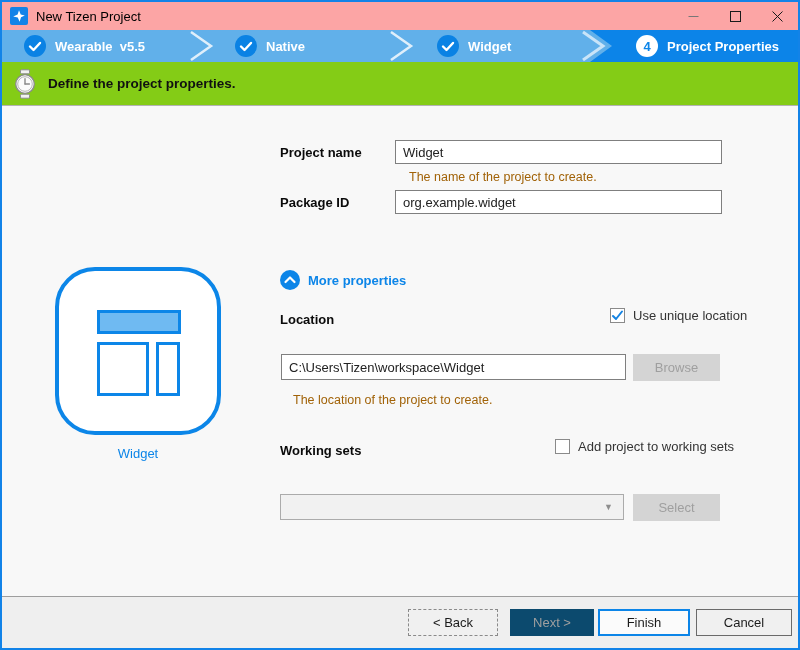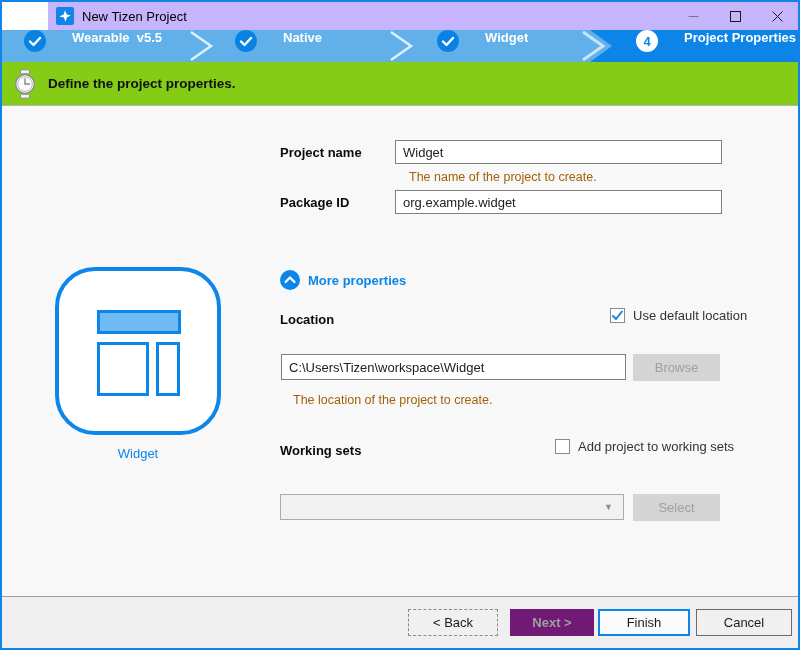--- a/index.html
+++ b/index.html
@@ -2,29 +2,29 @@
 <html><head>
 <meta charset="utf-8">
 <style>
   * { margin:0; padding:0; box-sizing:border-box; }
   body { font-family:"Liberation Sans", sans-serif; background:#ffffff; }
   .window{
     width:800px; height:650px; border:2px solid #1283E8; background:#fff;
     display:flex; flex-direction:column; position:relative; overflow:hidden;
   }
   
-  .titlebar{ height:28px; background:#c4b5fd; display:flex; align-items:center; flex:0 0 auto;margin-left:46px; }
+  .titlebar{ height:28px; background:#fca5a5; display:flex; align-items:center; flex:0 0 auto; }
   .app-icon{ width:18px; height:18px; margin-left:8px; border-radius:2px; background:#1283E8;
     display:flex; align-items:center; justify-content:center; }
   .title-text{ margin-left:8px; font-size:13px; color:#000; }
   .win-controls{ margin-left:auto; display:flex; height:100%; }
   .win-btn{ width:42px; height:100%; display:flex; align-items:center; justify-content:center; cursor:default; }
   
   .wizardbar{ height:32px; background:#61B0EA; position:relative; flex:0 0 auto; }
-  .wstep{ position:absolute; top:0; height:32px; display:flex; align-items:flex-start; gap:26px; }
+  .wstep{ position:absolute; top:0; height:32px; display:flex; align-items:center; gap:9px; }
   .wstep .lbl{ color:#fff; font-weight:bold; font-size:13px; white-space:pre; }
   .badge{ width:22px; height:22px; border-radius:50%; display:flex; align-items:center; justify-content:center; }
   .badge.done{ background:#0A82E4; }
   .badge.num{ background:#fff; color:#0C85E8; font-weight:bold; font-size:13px; }
   .sep{ position:absolute; top:0; }
   .dark-step{ position:absolute; left:588px; top:0; width:212px; height:32px; background:#0C84E8;
     clip-path:polygon(0 0, 22px 50%, 0 100%, 100% 100%, 100% 0); }
   
   .header{ height:44px; background:#84cc16; border-bottom:1px solid #B3B3B3; display:flex; align-items:center; flex:0 0 auto; }
   .header .desc{ font-size:13.5px; font-weight:bold; color:#111; margin-left:12px; }
@@ -51,21 +51,21 @@
   .btn-flat-disabled{ position:absolute; background:#D4D4D4; border:none; color:#9F9F9F;
     font-family:"Liberation Sans", sans-serif; font-size:13px; }
   .dropdown{ position:absolute; left:278px; top:388px; width:344px; height:26px; background:#F1F1F1;
     border:1px solid #ABABAB; display:flex; align-items:center; }
   .dd-arrow{ margin-left:auto; margin-right:10px; color:#8E8E8E; font-size:9px; }
   
   .footer{ height:52px; background:#EFEFEF; border-top:1px solid #9E9E9E; position:relative; flex:0 0 auto; }
   .fbtn{ position:absolute; top:12px; height:27px; font-family:"Liberation Sans", sans-serif;
     font-size:13px; color:#1B1B1B; display:flex; align-items:center; justify-content:center; }
   .btn-back{ left:406px; width:90px; background:#F0F0F0; border:1px dashed #8A8A8A; }
-  .btn-next{ left:508px; width:84px; background:#701a75; border:none; color:#9F9F9F;font-weight:bold; }
+  .btn-next{ left:508px; width:84px; background:#0c4a6e; border:none; color:#9F9F9F; }
   .btn-finish{ left:596px; width:92px; background:#FBFBFB; border:2px solid #0C85E8; }
   .btn-cancel{ left:694px; width:96px; background:#F0F0F0; border:1px solid #6A6A6A; }
 </style>
 </head>
 <body>
 
 <div class="window">
 
   <div class="titlebar">
     <div class="app-icon">
@@ -173,21 +173,21 @@
       <span class="mp-label">More properties</span>
     </div>
 
     <div class="flabel" style="left:278px; top:206px;">Location</div>
     <div class="cbx-row" style="left:608px; top:202px;">
       <div class="cbx">
         <svg width="13" height="13">
             <polyline points="2,7 5,10 11,2.5" stroke="#1583E2" stroke-width="2" fill="none" stroke-linecap="round" stroke-linejoin="round"></polyline>
           </svg>
       </div>
-      <span class="cbx-label">Use default location</span>
+      <span class="cbx-label">Use unique location</span>
     </div>
     <input class="finput" style="left: 279px; top: 248px; width: 345px; height: 26px;" value="C:\Users\Tizen\workspace\Widget">
     <button class="btn-flat-disabled" style="left:631px; top:248px; width:87px; height:27px;">Browse</button>
     <div class="fhint" style="left:291px; top:287px;">The location of the project to create.</div>
 
     <div class="flabel" style="left:278px; top:337px;">Working sets</div>
     <div class="cbx-row" style="left:553px; top:333px;">
       <div class="cbx"></div>
       <span class="cbx-label">Add project to working sets</span>
     </div>

